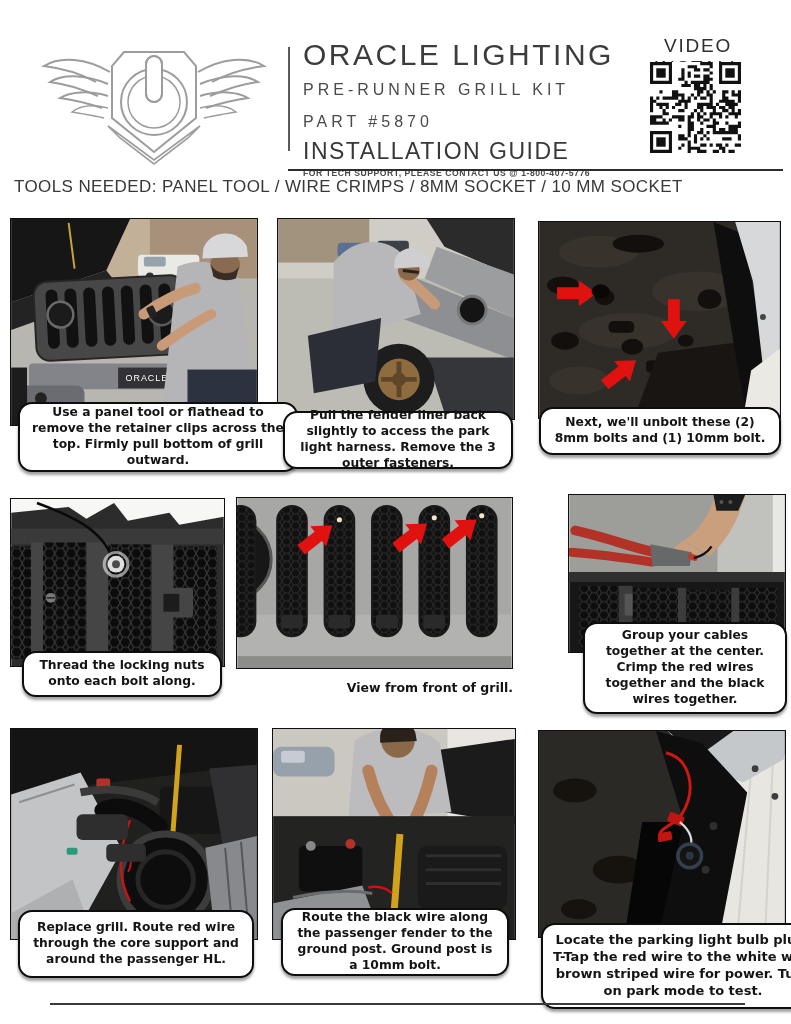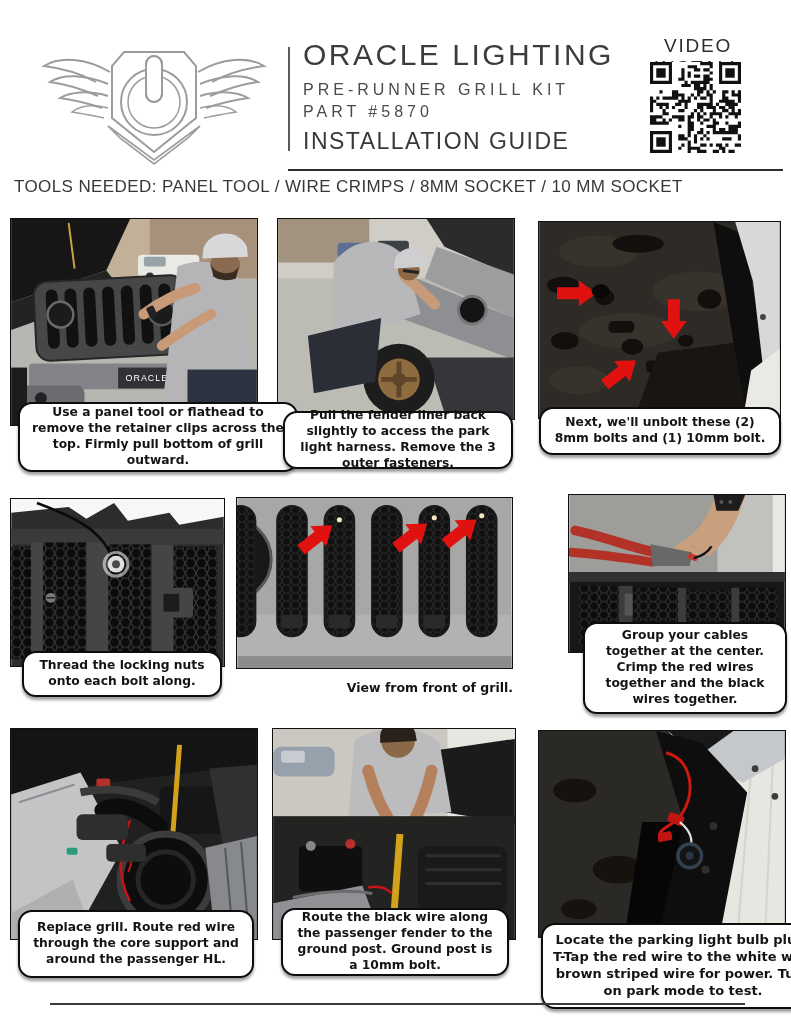--- a/index.html
+++ b/index.html
@@ -4,21 +4,21 @@
 <style>
   html,body{margin:0;padding:0;background:#fff;}
   .page{position:relative;width:791px;height:1024px;background:#ffffff;overflow:hidden;
         font-family:"Liberation Sans",sans-serif;color:#3a3a3a;}
   
   .logo{position:absolute;left:38px;top:40px;width:232px;height:126px;}
   .vdiv{position:absolute;left:288px;top:47px;width:2px;height:104px;background:#5a5a5a;}
   .titleblock{position:absolute;left:303px;top:38px;width:330px;}
   .brand{font-size:30px;letter-spacing:2.5px;color:#3c3c3c;font-weight:400;}
   .product{font-size:16px;letter-spacing:4px;color:#4a4a4a;margin-top:9px;}
-  .part{font-size:16px;letter-spacing:4px;color:#4a4a4a;margin-top:4px;}
+  .part{font-size:16px;letter-spacing:4px;color:#4a4a4a;margin-top:14px;}
   .doctitle{font-size:23px;letter-spacing:1.5px;color:#383838;margin-top:7px;font-weight:500;}
   .support{font-size:8.6px;letter-spacing:.55px;color:#474747;margin-top:3px;font-weight:bold;}
   .video{position:absolute;left:628px;top:35px;width:140px;text-align:center;
          font-size:19px;letter-spacing:1.8px;color:#2e2e2e;}
   .qr{position:absolute;left:650px;top:62px;width:91px;height:91px;}
   .hrule{position:absolute;left:288px;top:169px;width:495px;height:2px;background:#2d2d2d;}
   .tools{position:absolute;left:14px;top:177px;width:760px;font-size:17px;
          letter-spacing:.4px;color:#383838;}
   .brule{position:absolute;left:50px;top:1003px;width:695px;height:2px;background:#3a3a3a;}
   
@@ -61,20 +61,21 @@
         <path d="M162,68 C178,64 190,66 198,72 C186,74 174,76 166,78" stroke-width="1.5"></path>
       </g>
     </svg>
   </div>
   <div class="vdiv"></div>
   <div class="titleblock">
     <div class="brand">ORACLE LIGHTING</div>
     <div class="product">PRE-RUNNER GRILL KIT</div>
     <div class="part">PART #5870</div>
     <div class="doctitle">INSTALLATION GUIDE</div>
+    <div class="support">FOR TECH SUPPORT, PLEASE CONTACT US @ 1-800-407-5776</div>
   </div>
   <div class="video">VIDEO INSTALL</div>
   <div class="qr">
     <svg viewBox="0 0 29 29">
       <rect width="29" height="29" fill="#fff"></rect>
       <path id="qr-modules" fill="#111" d="M16 0h1v1h-1zM17 0h1v1h-1zM18 0h1v1h-1zM19 0h1v1h-1zM12 1h1v1h-1zM13 1h1v1h-1zM14 1h1v1h-1zM19 1h1v1h-1zM10 2h1v1h-1zM14 2h1v1h-1zM15 2h1v1h-1zM17 2h1v1h-1zM18 2h1v1h-1zM10 3h1v1h-1zM12 3h1v1h-1zM19 3h1v1h-1zM10 4h1v1h-1zM12 4h1v1h-1zM14 4h1v1h-1zM15 4h1v1h-1zM17 4h1v1h-1zM18 4h1v1h-1zM9 5h1v1h-1zM10 5h1v1h-1zM17 5h1v1h-1zM18 5h1v1h-1zM19 5h1v1h-1zM11 6h1v1h-1zM13 6h1v1h-1zM14 6h1v1h-1zM15 6h1v1h-1zM16 6h1v1h-1zM17 6h1v1h-1zM18 6h1v1h-1zM10 7h1v1h-1zM11 7h1v1h-1zM12 7h1v1h-1zM14 7h1v1h-1zM15 7h1v1h-1zM17 7h1v1h-1zM19 7h1v1h-1zM14 8h1v1h-1zM15 8h1v1h-1zM16 8h1v1h-1zM17 8h1v1h-1zM19 8h1v1h-1zM3 9h1v1h-1zM7 9h1v1h-1zM8 9h1v1h-1zM15 9h1v1h-1zM16 9h1v1h-1zM18 9h1v1h-1zM20 9h1v1h-1zM23 9h1v1h-1zM24 9h1v1h-1zM26 9h1v1h-1zM28 9h1v1h-1zM7 10h1v1h-1zM8 10h1v1h-1zM9 10h1v1h-1zM10 10h1v1h-1zM13 10h1v1h-1zM15 10h1v1h-1zM18 10h1v1h-1zM19 10h1v1h-1zM23 10h1v1h-1zM26 10h1v1h-1zM27 10h1v1h-1zM28 10h1v1h-1zM0 11h1v1h-1zM2 11h1v1h-1zM4 11h1v1h-1zM5 11h1v1h-1zM6 11h1v1h-1zM7 11h1v1h-1zM8 11h1v1h-1zM10 11h1v1h-1zM12 11h1v1h-1zM14 11h1v1h-1zM16 11h1v1h-1zM17 11h1v1h-1zM19 11h1v1h-1zM23 11h1v1h-1zM24 11h1v1h-1zM28 11h1v1h-1zM0 12h1v1h-1zM1 12h1v1h-1zM9 12h1v1h-1zM10 12h1v1h-1zM11 12h1v1h-1zM12 12h1v1h-1zM19 12h1v1h-1zM22 12h1v1h-1zM23 12h1v1h-1zM24 12h1v1h-1zM25 12h1v1h-1zM26 12h1v1h-1zM28 12h1v1h-1zM0 13h1v1h-1zM2 13h1v1h-1zM3 13h1v1h-1zM4 13h1v1h-1zM5 13h1v1h-1zM8 13h1v1h-1zM9 13h1v1h-1zM11 13h1v1h-1zM15 13h1v1h-1zM16 13h1v1h-1zM17 13h1v1h-1zM18 13h1v1h-1zM19 13h1v1h-1zM21 13h1v1h-1zM24 13h1v1h-1zM25 13h1v1h-1zM26 13h1v1h-1zM27 13h1v1h-1zM0 14h1v1h-1zM3 14h1v1h-1zM5 14h1v1h-1zM7 14h1v1h-1zM11 14h1v1h-1zM15 14h1v1h-1zM16 14h1v1h-1zM18 14h1v1h-1zM19 14h1v1h-1zM20 14h1v1h-1zM22 14h1v1h-1zM23 14h1v1h-1zM25 14h1v1h-1zM26 14h1v1h-1zM0 15h1v1h-1zM4 15h1v1h-1zM9 15h1v1h-1zM10 15h1v1h-1zM14 15h1v1h-1zM16 15h1v1h-1zM20 15h1v1h-1zM23 15h1v1h-1zM24 15h1v1h-1zM26 15h1v1h-1zM28 15h1v1h-1zM4 16h1v1h-1zM5 16h1v1h-1zM13 16h1v1h-1zM15 16h1v1h-1zM17 16h1v1h-1zM19 16h1v1h-1zM20 16h1v1h-1zM21 16h1v1h-1zM22 16h1v1h-1zM25 16h1v1h-1zM26 16h1v1h-1zM27 16h1v1h-1zM28 16h1v1h-1zM0 17h1v1h-1zM1 17h1v1h-1zM2 17h1v1h-1zM3 17h1v1h-1zM7 17h1v1h-1zM8 17h1v1h-1zM9 17h1v1h-1zM10 17h1v1h-1zM12 17h1v1h-1zM13 17h1v1h-1zM15 17h1v1h-1zM16 17h1v1h-1zM19 17h1v1h-1zM22 17h1v1h-1zM24 17h1v1h-1zM27 17h1v1h-1zM0 18h1v1h-1zM1 18h1v1h-1zM4 18h1v1h-1zM6 18h1v1h-1zM9 18h1v1h-1zM10 18h1v1h-1zM12 18h1v1h-1zM15 18h1v1h-1zM17 18h1v1h-1zM18 18h1v1h-1zM20 18h1v1h-1zM0 19h1v1h-1zM1 19h1v1h-1zM2 19h1v1h-1zM3 19h1v1h-1zM4 19h1v1h-1zM5 19h1v1h-1zM12 19h1v1h-1zM13 19h1v1h-1zM16 19h1v1h-1zM20 19h1v1h-1zM21 19h1v1h-1zM24 19h1v1h-1zM28 19h1v1h-1zM9 20h1v1h-1zM12 20h1v1h-1zM13 20h1v1h-1zM18 20h1v1h-1zM19 20h1v1h-1zM20 20h1v1h-1zM25 20h1v1h-1zM26 20h1v1h-1zM27 20h1v1h-1zM28 20h1v1h-1zM12 21h1v1h-1zM13 21h1v1h-1zM16 21h1v1h-1zM20 21h1v1h-1zM22 21h1v1h-1zM23 21h1v1h-1zM25 21h1v1h-1zM26 21h1v1h-1zM27 21h1v1h-1zM12 22h1v1h-1zM15 22h1v1h-1zM16 22h1v1h-1zM18 22h1v1h-1zM20 22h1v1h-1zM21 22h1v1h-1zM22 22h1v1h-1zM23 22h1v1h-1zM24 22h1v1h-1zM25 22h1v1h-1zM26 22h1v1h-1zM27 22h1v1h-1zM9 23h1v1h-1zM10 23h1v1h-1zM12 23h1v1h-1zM14 23h1v1h-1zM17 23h1v1h-1zM28 23h1v1h-1zM9 24h1v1h-1zM10 24h1v1h-1zM11 24h1v1h-1zM14 24h1v1h-1zM16 24h1v1h-1zM18 24h1v1h-1zM23 24h1v1h-1zM24 24h1v1h-1zM25 24h1v1h-1zM28 24h1v1h-1zM12 25h1v1h-1zM14 25h1v1h-1zM10 26h1v1h-1zM12 26h1v1h-1zM16 26h1v1h-1zM17 26h1v1h-1zM19 26h1v1h-1zM21 26h1v1h-1zM22 26h1v1h-1zM24 26h1v1h-1zM27 26h1v1h-1zM28 26h1v1h-1zM9 27h1v1h-1zM12 27h1v1h-1zM13 27h1v1h-1zM14 27h1v1h-1zM15 27h1v1h-1zM22 27h1v1h-1zM23 27h1v1h-1zM12 28h1v1h-1zM15 28h1v1h-1zM16 28h1v1h-1zM17 28h1v1h-1zM20 28h1v1h-1zM21 28h1v1h-1zM23 28h1v1h-1zM25 28h1v1h-1zM26 28h1v1h-1z"></path>
       <g fill="#111">
         <path d="M0,0h7v7h-7z M1,1v5h5v-5z" fill-rule="evenodd"></path>
         <rect x="2" y="2" width="3" height="3"></rect>
         <path d="M22,0h7v7h-7z M23,1v5h5v-5z" fill-rule="evenodd"></path>

